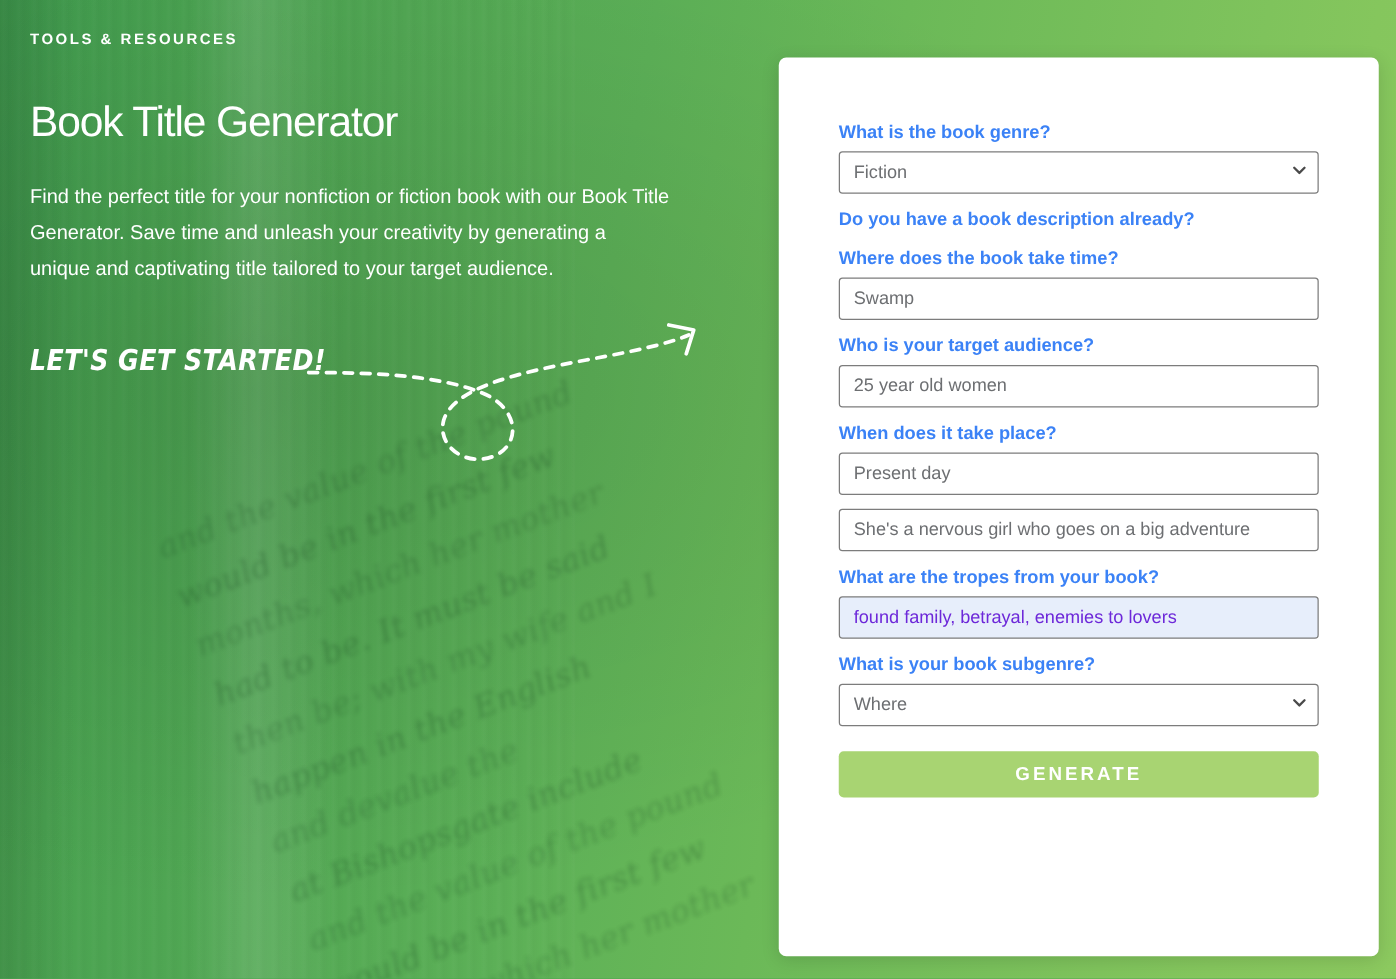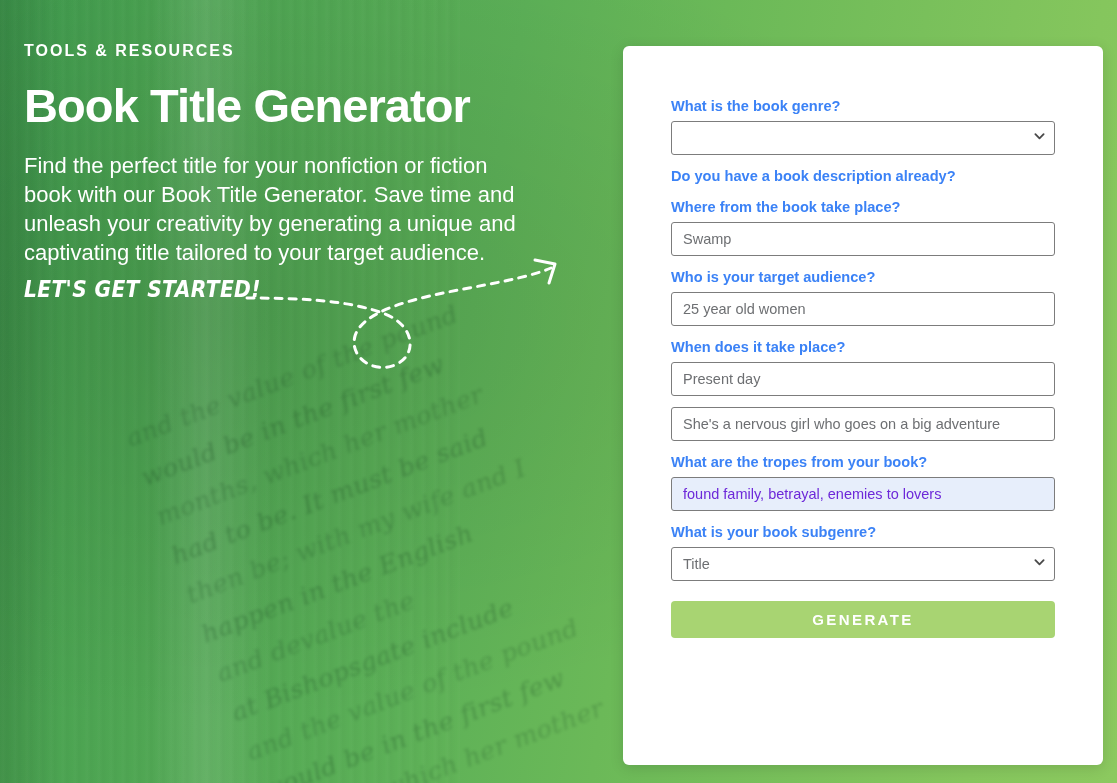--- a/index.html
+++ b/index.html
@@ -96,36 +96,35 @@
   
   #hero {
     position: absolute;
     left: 24px;
     top: 20px;
     width: 560px;
     z-index: 3;
     color: #ffffff;
   }
   #eyebrow {
-    font-size: 16px;
+    font-size: 12px;
     font-weight: bold;
     letter-spacing: 2.0px;
     text-transform: uppercase;
     line-height: 22px;
-    margin-top: 20px;
   }
   #hero-title {
-    font-size: 47px;
-    font-weight: bold;
+    font-size: 34px;
+    font-weight: normal;
     line-height: 58px;
     letter-spacing: -0.9px;
-    margin-top: 15px;
+    margin-top: 27px;
   }
   #hero-desc {
-    font-size: 22px;
+    font-size: 16px;
     line-height: 29px;
     margin-top: 16px;
     width: 512px;
   }
 
   
   #cta-group {
     position: absolute;
     left: 24px;
     top: 276px;
@@ -274,32 +273,33 @@
     </svg>
   </div>
 </div>
 
 <div id="form-card">
   <form id="form-inner">
 
   <div class="field">
         <label class="field-label">What is the book genre?</label>
         <div class="control select">
+          <span class="value">Fiction</span>
           <span class="chev">
             <svg viewBox="0 0 12 12" width="11" height="11">
               <path d="M1.5 3.5 L6 8 L10.5 3.5" stroke="#4a4a4a" stroke-width="2" fill="none" stroke-linecap="round" stroke-linejoin="round"></path>
             </svg>
           </span>
         </div>
       </div>
       <div class="field">
         <label class="field-label">Do you have a book description already?</label>
       </div>
       <div class="field">
-        <label class="field-label">Where from the book take place?</label>
+        <label class="field-label">Where does the book take time?</label>
         <div class="control text">
           <span class="value">Swamp</span>
         </div>
       </div>
       <div class="field">
         <label class="field-label">Who is your target audience?</label>
         <div class="control text">
           <span class="value">25 year old women</span>
         </div>
       </div>
@@ -316,21 +316,21 @@
       </div>
       <div class="field">
         <label class="field-label">What are the tropes from your book?</label>
         <div class="control text autofilled">
           <span class="value">found family, betrayal, enemies to lovers</span>
         </div>
       </div>
       <div class="field">
         <label class="field-label">What is your book subgenre?</label>
         <div class="control select">
-          <span class="value">Title</span>
+          <span class="value">Where</span>
           <span class="chev">
             <svg viewBox="0 0 12 12" width="11" height="11">
               <path d="M1.5 3.5 L6 8 L10.5 3.5" stroke="#4a4a4a" stroke-width="2" fill="none" stroke-linecap="round" stroke-linejoin="round"></path>
             </svg>
           </span>
         </div>
       </div>
       <button id="generate-button" type="submit" style="background: rgb(168, 212, 114);">GENERATE</button>
     </form>
 </div>

